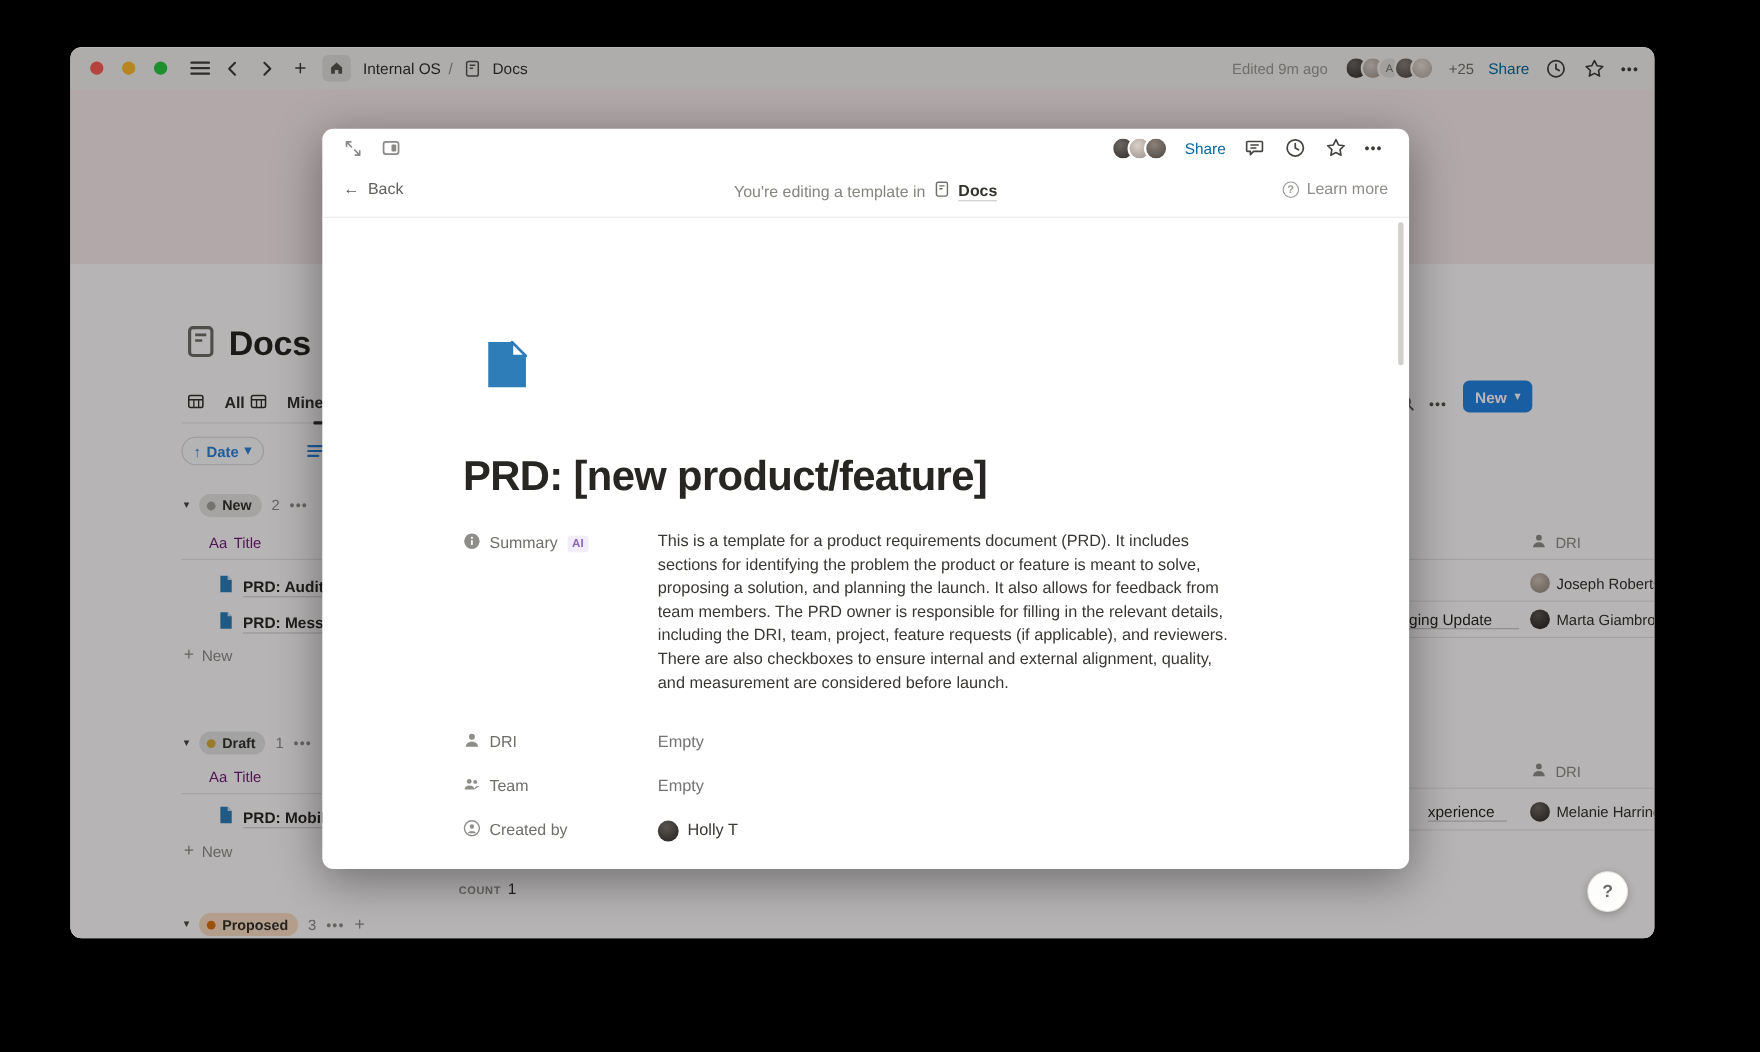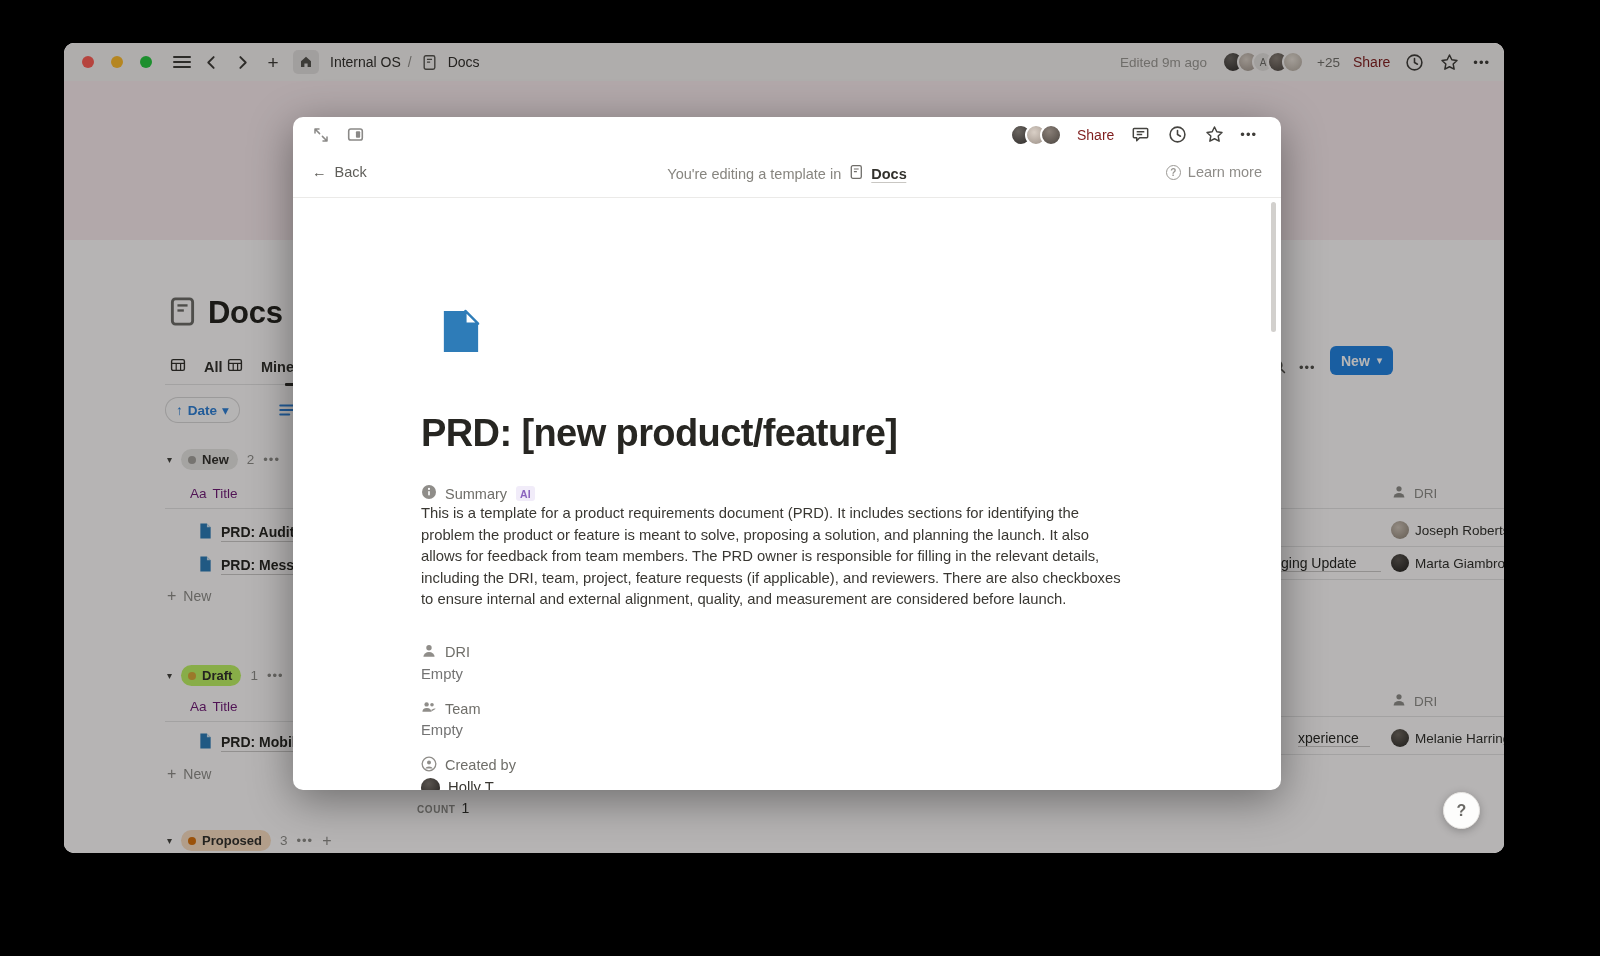--- a/index.html
+++ b/index.html
@@ -26,21 +26,21 @@
   .crumb-sep { font-size:14px; color:#8f8d89; }
   .tb-right { margin-left:auto; display:flex; align-items:center; gap:13px; }
   .edited { font-size:13.5px; color:#9b9994; margin-right:2px; }
   .avstack { display:flex; }
   .av { width:22px; height:22px; border-radius:50%; border:2px solid #f6f2f1; margin-left:-7px; flex:none;
         display:inline-flex; align-items:center; justify-content:center; font-size:10px; color:#6f6d69; }
   .avstack .av:first-child{ margin-left:0; }
   .a1{background:radial-gradient(circle at 35% 30%,#6b6661,#2e2b29)} .a2{background:radial-gradient(circle at 40% 35%,#d9cfc6,#9a8f86)}
   .a3{background:#e3e0dd} .a4{background:radial-gradient(circle at 40% 30%,#8a8078,#4a443f)} .a5{background:radial-gradient(circle at 45% 35%,#e5ddd4,#b0a79d)}
   .overflow { font-size:13.5px; color:#73716c; }
-  .share { font-size:14px; color:#7f1d1d; cursor:pointer; }
+  .share { font-size:14px; color:#0369a1; cursor:pointer; }
   .dots { font-size:13px; letter-spacing:1px; color:#3f3d39; cursor:pointer; }
 
   
   .cover { position:absolute; left:0; top:38px; width:100%; height:159px; background:#f9ecef; z-index:1; }
   .pagebody { position:absolute; left:0; top:197px; width:100%; bottom:0; background:#fffdfd; z-index:1; }
   .abs { position:absolute; }
   .pg-title { display:flex; align-items:center; gap:12px; }
   .pg-title .t { font-size:31px; font-weight:700; color:#25241f; letter-spacing:-.3px; }
   .tab { display:flex; align-items:center; gap:18px; font-size:14.5px; font-weight:600; color:#32302c; cursor:pointer; }
   .hairline { height:1px; background:rgba(0,0,0,.1); }
@@ -88,21 +88,21 @@
   .banner-msg { font-size:14.5px; color:#87857f; }
   .banner-doc { font-size:14.5px; font-weight:600; color:#32312c; border-bottom:1px solid #c9c7c3; cursor:pointer; }
   .learn { position:absolute; right:19px; top:14px; display:flex; align-items:center; gap:7px; font-size:14.5px; color:#8f8d89; cursor:pointer; }
   .qcircle { width:15px; height:15px; border-radius:50%; border:1.2px solid #9a9894; color:#9a9894; font-size:10px; font-weight:600;
              display:inline-flex; align-items:center; justify-content:center; }
   .scrollthumb { position:absolute; right:5px; top:85px; width:5px; height:130px; border-radius:3px; background:#d2d0cd; cursor:pointer; }
   .m-content { position:absolute; left:128px; top:0; width:726px; }
   .bigicon { position:absolute; left:16px; top:191px; cursor:pointer; }
   .doc-title { position:absolute; left:0; top:295px; font-size:38px; font-weight:700; color:#272622; letter-spacing:-.6px; cursor:text; white-space:nowrap; }
   .props { position:absolute; left:0; top:365px; width:726px; }
-  .prow { display:flex; align-items:flex-start; min-height:28px; margin-bottom:12px;flex-direction:column; }
+  .prow { display:flex; align-items:flex-start; min-height:28px; margin-bottom:12px; }
   .prow.summary { margin-bottom:30px; }
   .plabel { width:177px; flex:none; display:flex; align-items:center; gap:8px; color:#6f6e69; font-size:14.5px; padding-top:2px; cursor:pointer; }
   .plabel svg { flex:none; }
   .ai-badge { font-size:10.5px; font-weight:700; color:#8a63bd; background:#f1ecf9; border-radius:3px; padding:1.5px 4px; margin-left:1px; }
   .pvalue { flex:1; padding-right:18px; font-size:14.8px; color:#393732; line-height:21.5px; cursor:pointer; }
   .pvalue.empty { color:#737373; padding-top:2px; }
   .tag { display:inline-block; background:#fdecc8; color:#402c1b; font-size:14px; border-radius:3px; padding:1px 7px; }
   .cb-val { display:flex; align-items:center; gap:8px; padding-top:2px; }
 </style>
 </head>
@@ -258,21 +258,21 @@
       </span>
       <span class="linktext">PRD: Messa</span>
     </div>
     <div class="abs addnew" style="left:103px;top:544px;z-index:2">
       <span class="pl">+</span>
       <span>New</span>
     </div>
 
     <div class="abs grp" style="left:103px;top:622px;z-index:2">
       <span class="tri">▾</span>
-      <span class="gpill" style="background:#bef264">
+      <span class="gpill" style="background:#e5e5e5">
         <span class="gdot" style="background:#d9a93b"></span>
         <span>Draft</span>
       </span>
       <span class="gcount">1</span>
       <span class="dots" style="color:#8f8d89">•••</span>
     </div>
     <div class="abs colhead" style="left:126px;top:656px;z-index:2">
       <span>Aa</span>
       <span>Title</span>
     </div>

